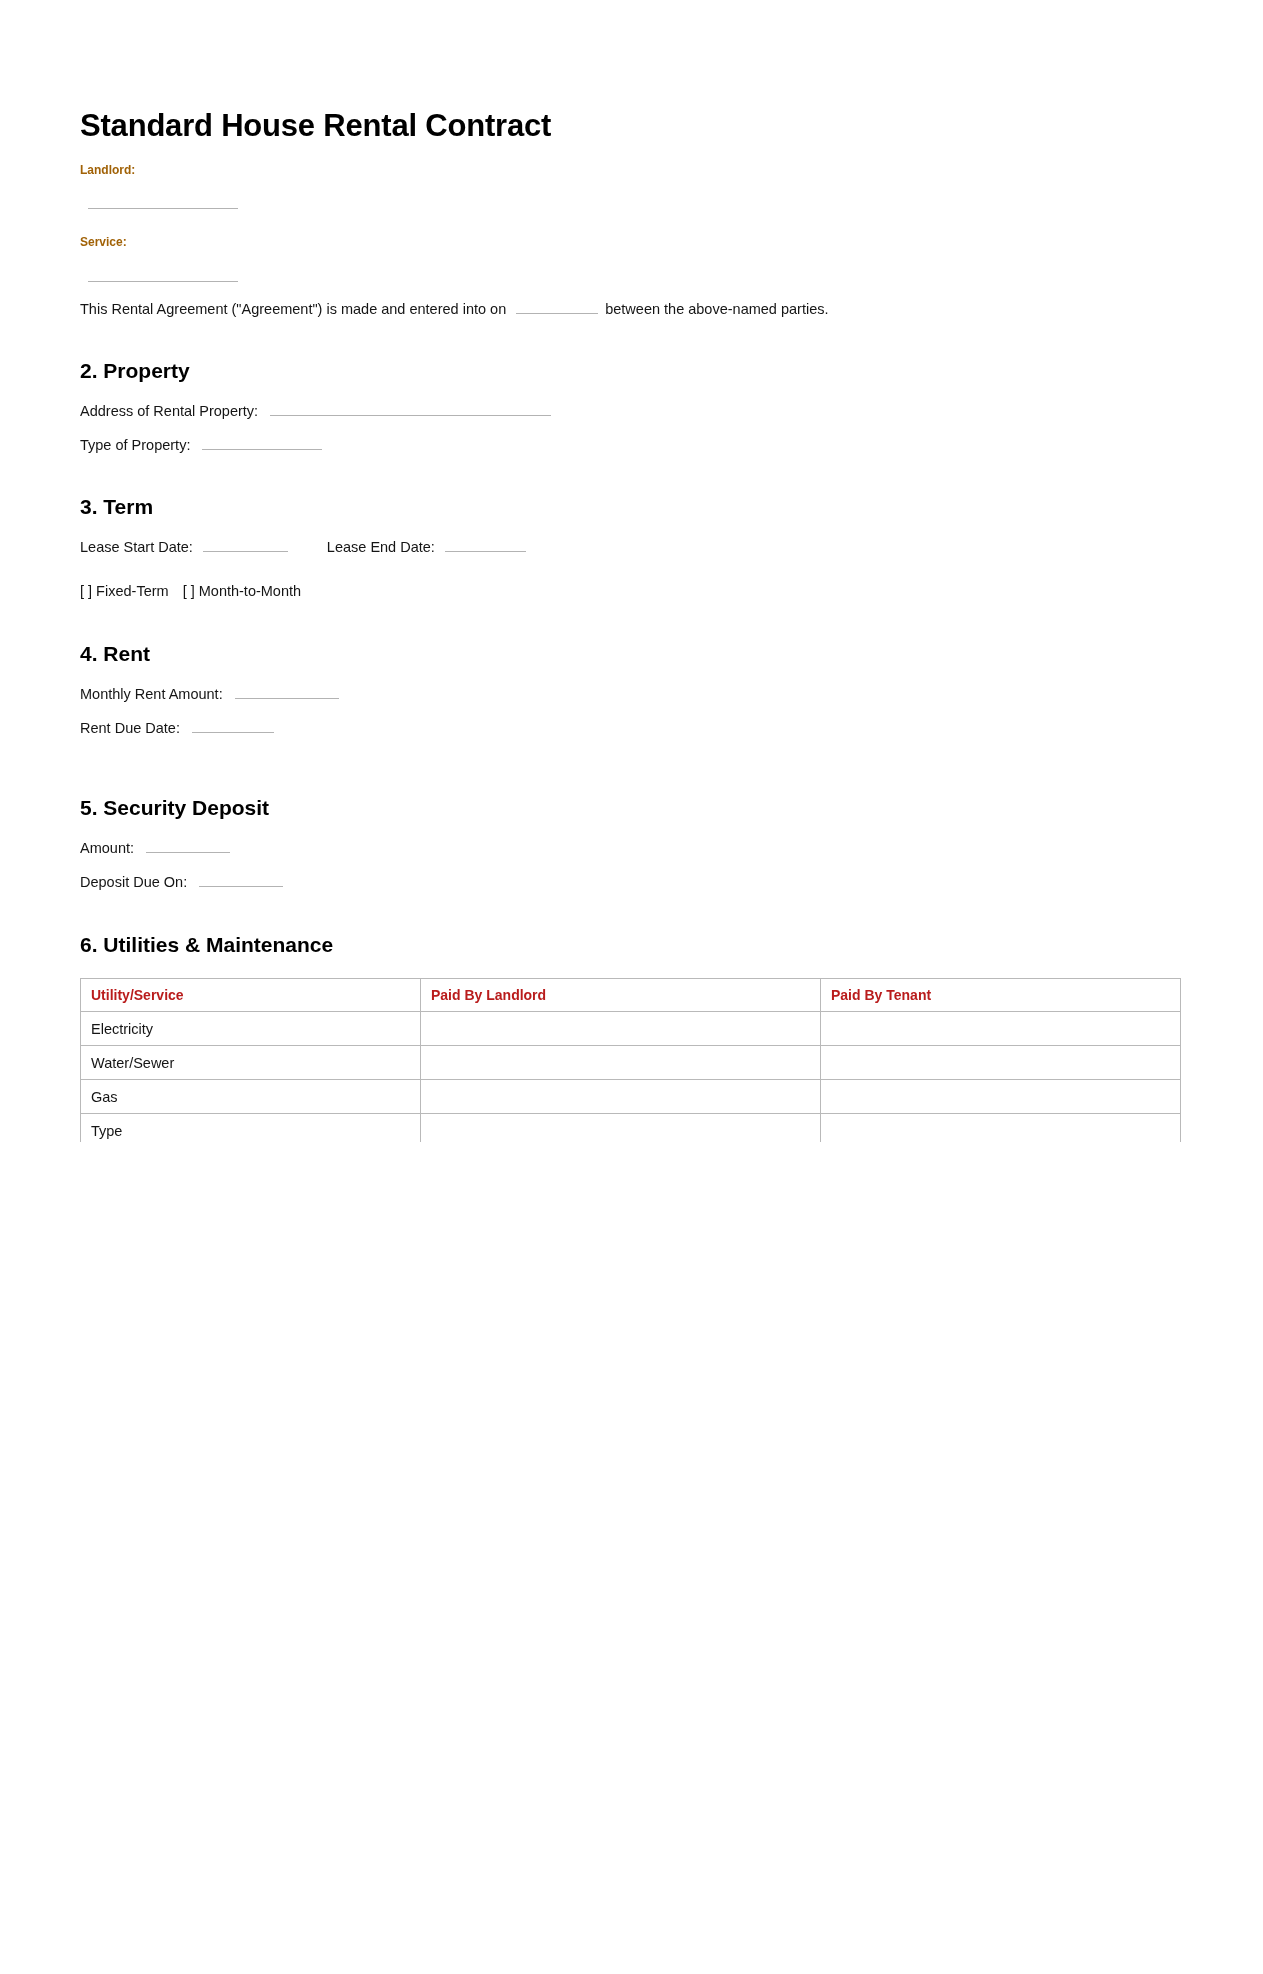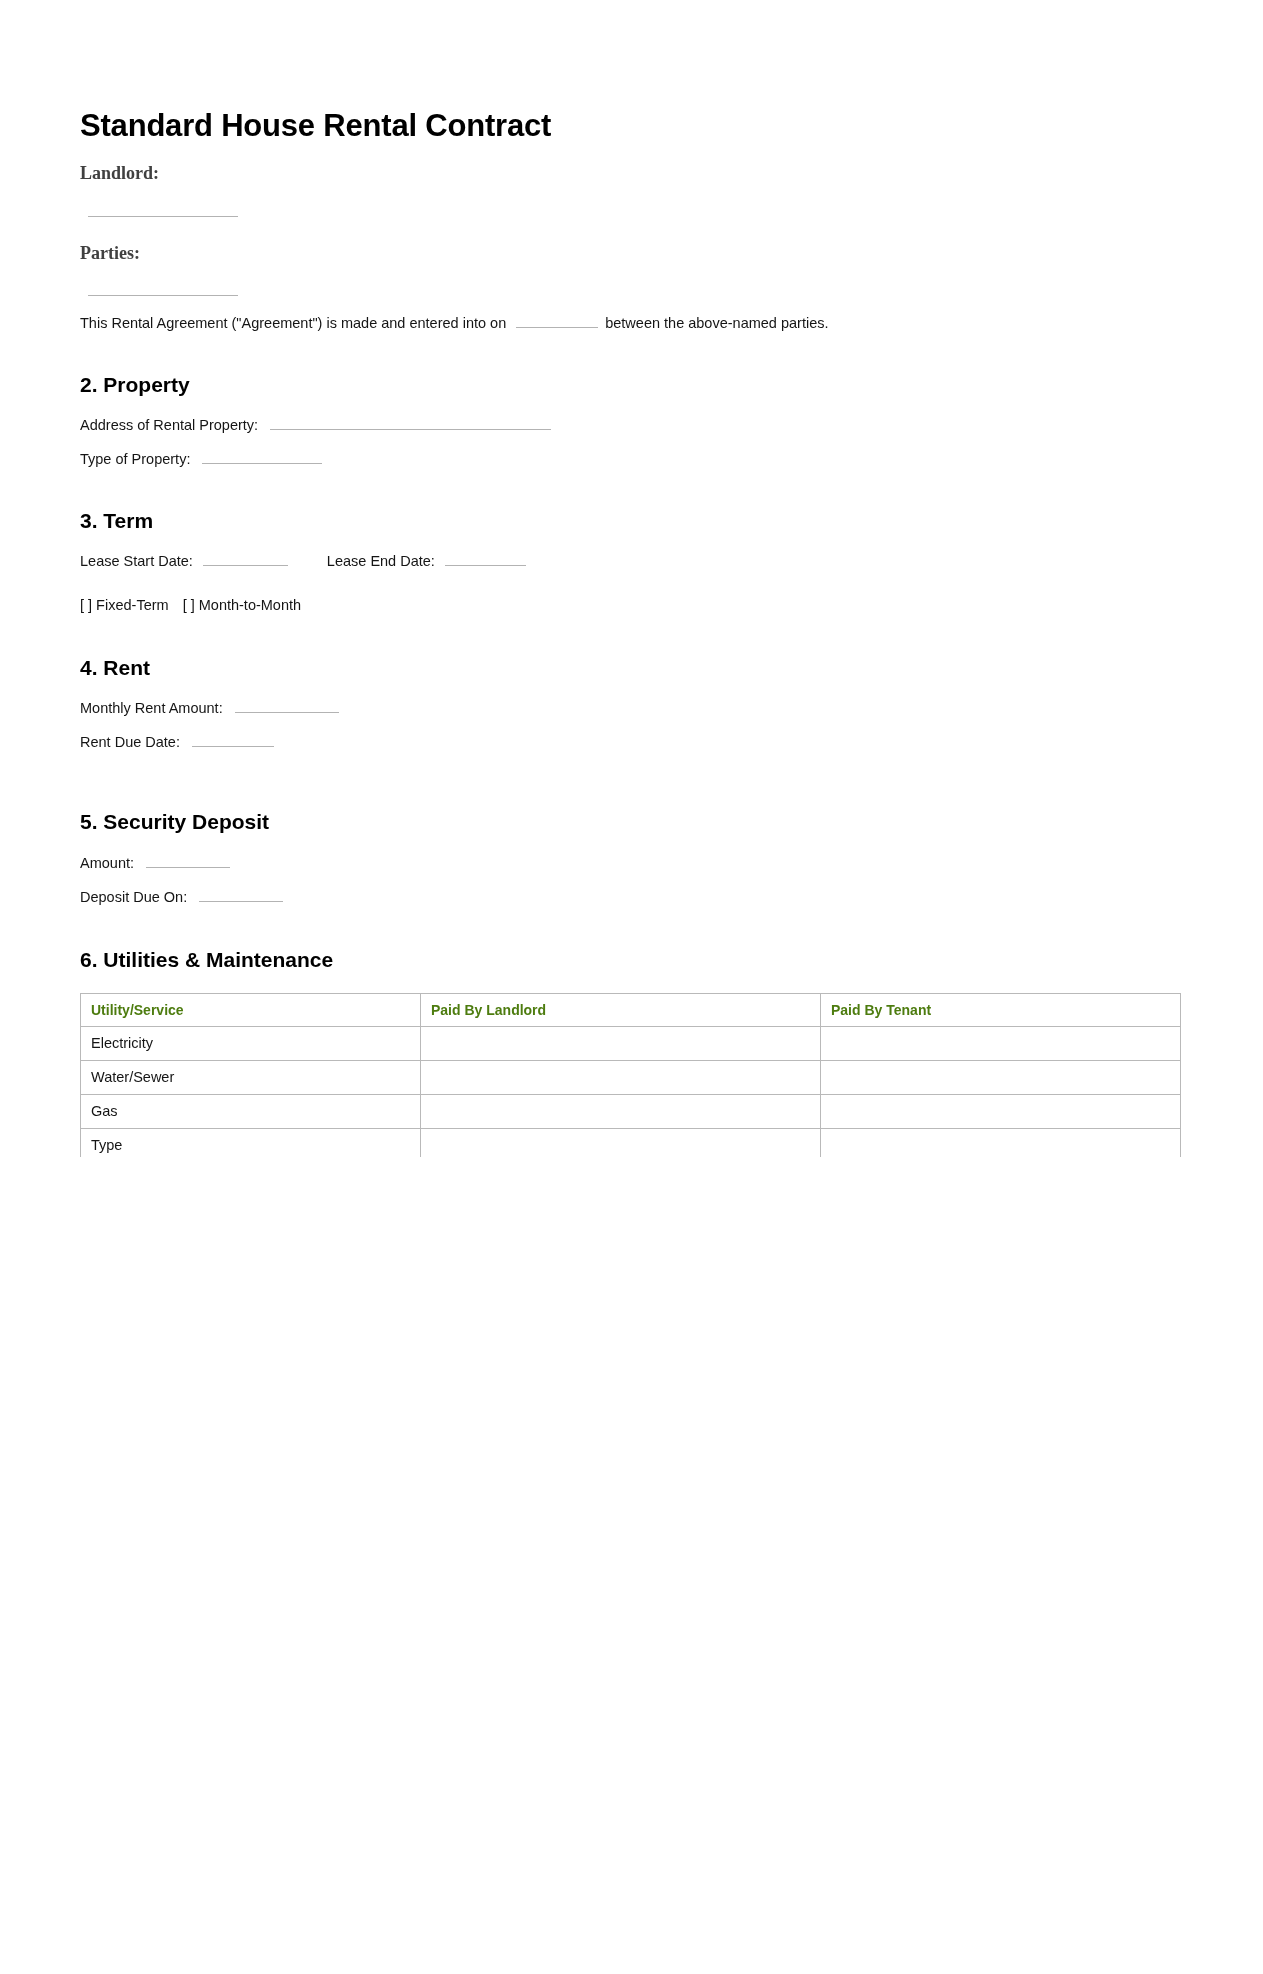--- a/index.html
+++ b/index.html
@@ -40,25 +40,24 @@
     line-height: 1.1;
   }
   .sec1-h  { padding-top: 38px; }
   .sec2-h  { padding-top: 42px; }
   .sec3-h  { padding-top: 42px; }
   .sec4-h  { padding-top: 43px; }
   .sec5-h  { padding-top: 43px; }
   .sec6-h  { padding-top: 43px; }
 
   .label-bold {
-    font-size: 18px;
+    font-size: 12px;
     font-weight: bold;
     line-height: 1.2;
-    color: #404040;
-    font-family: Liberation Serif, serif;
+    color: #a16207;
   }
   .fill-line {
     display: inline-block;
     border-bottom: 1.2px solid #b3b3b3;
     height: 13px;
     vertical-align: baseline;
   }
   .indent-line {
     margin-left: 8px;
   }
@@ -83,21 +82,21 @@
     border: 1px solid #b9b9b9;
     text-align: left;
     vertical-align: middle;
     padding: 0 10px;
     box-sizing: border-box;
   }
   table.util-table th {
     font-size: 14px;
     font-weight: bold;
     height: 33px;
-    color: #4d7c0f;
+    color: #b91c1c;
   }
   table.util-table td {
     font-size: 14.5px;
     font-weight: normal;
     height: 34px;
     color: #151515;
   }
   .col-a { width: 340px; }
   .col-b { width: 400px; }
   .col-c { width: 360px; }
@@ -115,21 +114,21 @@
 
 
   <div class="row-gap-md"></div>
   <div class="label-bold">Landlord:</div>
   <div style="height:18px;"></div>
   <div>
     <span class="fill-line indent-line" style="width:150px;"></span>
   </div>
 
   <div style="height:22px;"></div>
-  <div class="label-bold">Parties:</div>
+  <div class="label-bold">Service:</div>
   <div style="height:18px;"></div>
   <div>
     <span class="fill-line indent-line" style="width:150px;"></span>
   </div>
 
   <div style="height:14px;"></div>
   <div class="inline-row">
     <span>This Rental Agreement ("Agreement") is made and entered into on</span>
     <span class="gap" style="width:10px;"></span>
     <span class="fill-line" style="width:82px;"></span>

